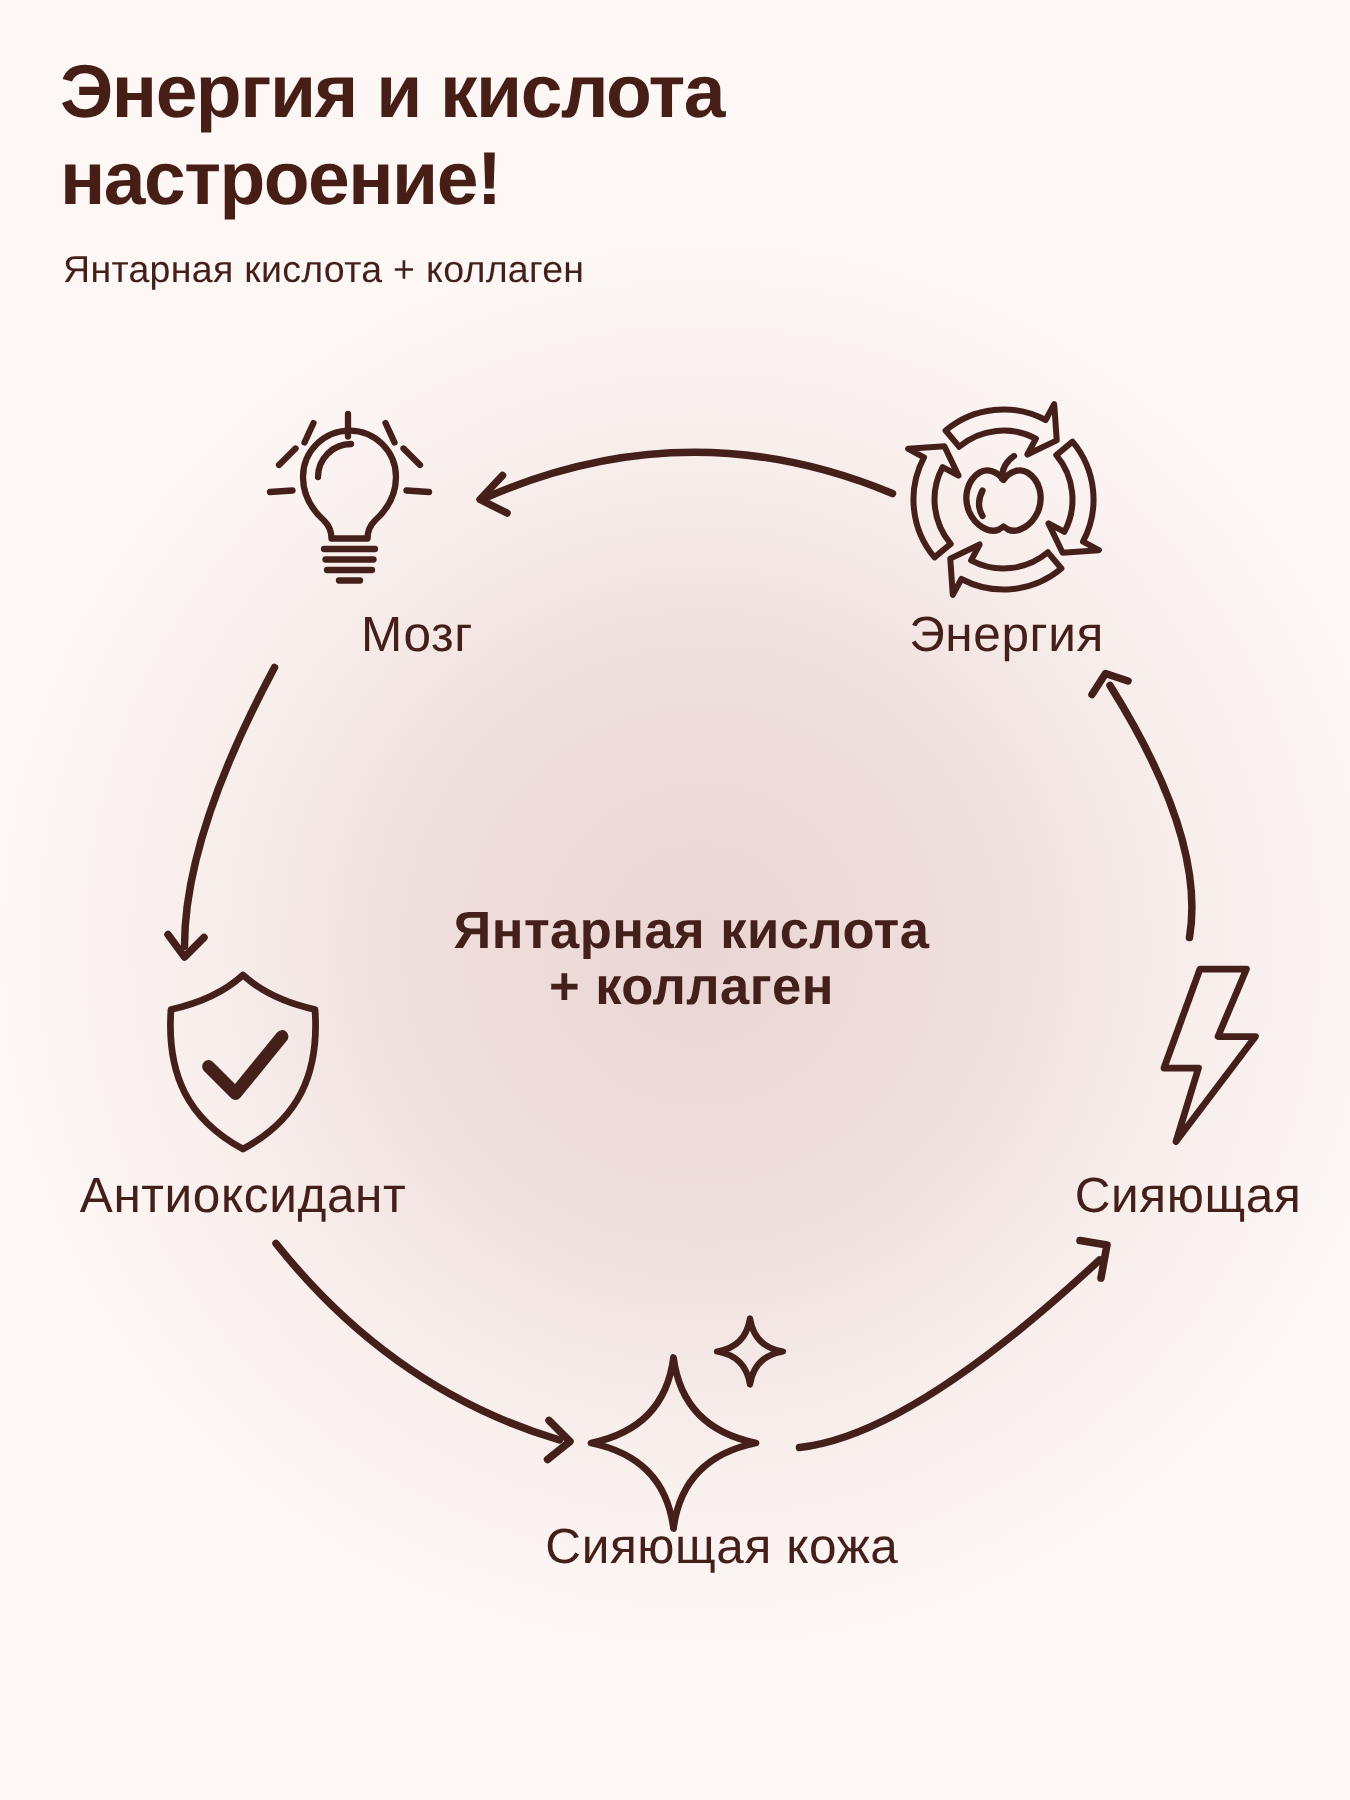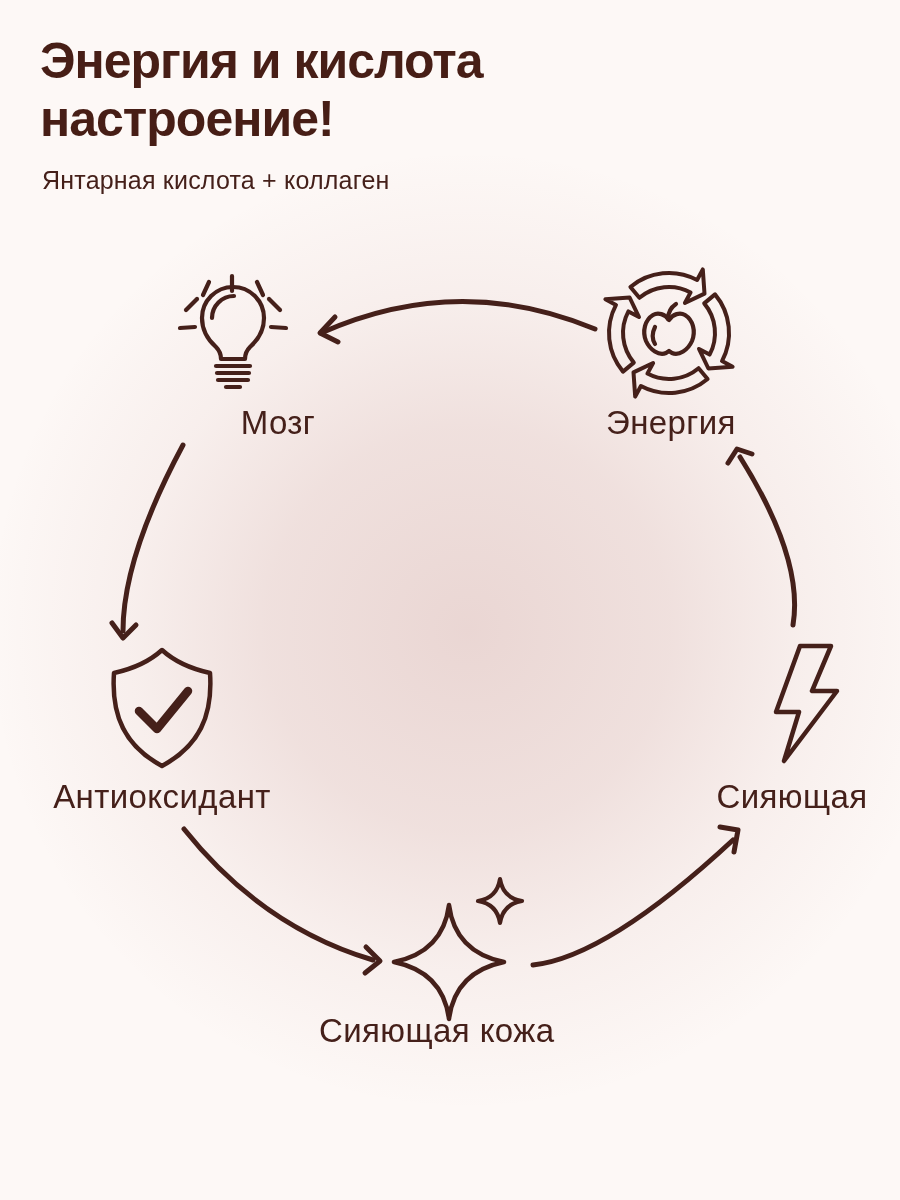--- a/index.html
+++ b/index.html
@@ -27,21 +27,21 @@
   .diagram-svg path, .diagram-svg use{stroke:#45201a;fill:none;}
   .node-label{
     position:absolute;transform:translateX(-50%);
     font-size:33px;font-weight:500;letter-spacing:0.4px;white-space:nowrap;
   }
   .label-brain{left:250px;top:404px;margin-left:28px;}
   .label-detox{left:671px;top:404px;}
   .label-antioxidant{left:162px;top:778px;}
   .label-energy{left:792px;top:778px;}
   .label-skin{left:459px;top:1012px;white-space:normal;width:280px;
-    text-align:left;line-height:38px;}
+    text-align:right;line-height:38px;}
   .center-label{
     position:absolute;left:461px;top:602px;transform:translateX(-50%);
     font-size:35px;line-height:37px;font-weight:700;letter-spacing:0.3px;
     text-align:center;white-space:nowrap;
   }
 </style>
 </head>
 <body>
 
 <div class="title">Энергия и кислота настроение!</div>
@@ -115,13 +115,15 @@
   </g>
 </svg>
 
 <div class="node-label label-brain">Мозг</div>
 <div class="node-label label-detox">Энергия</div>
 <div class="node-label label-antioxidant">Антиоксидант</div>
 <div class="node-label label-energy">Сияющая</div>
 <div class="node-label label-skin">Сияющая кожа</div>
 
 <div class="center-label">
+  <div>Янтарная кислота</div>
+  <div>+ коллаген</div>
 </div>
 
 </body></html>

